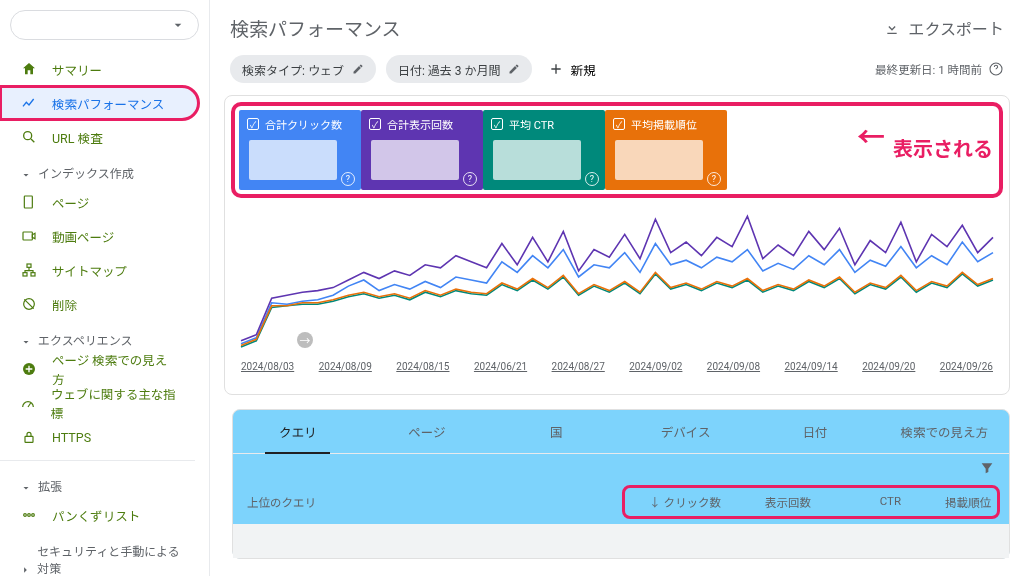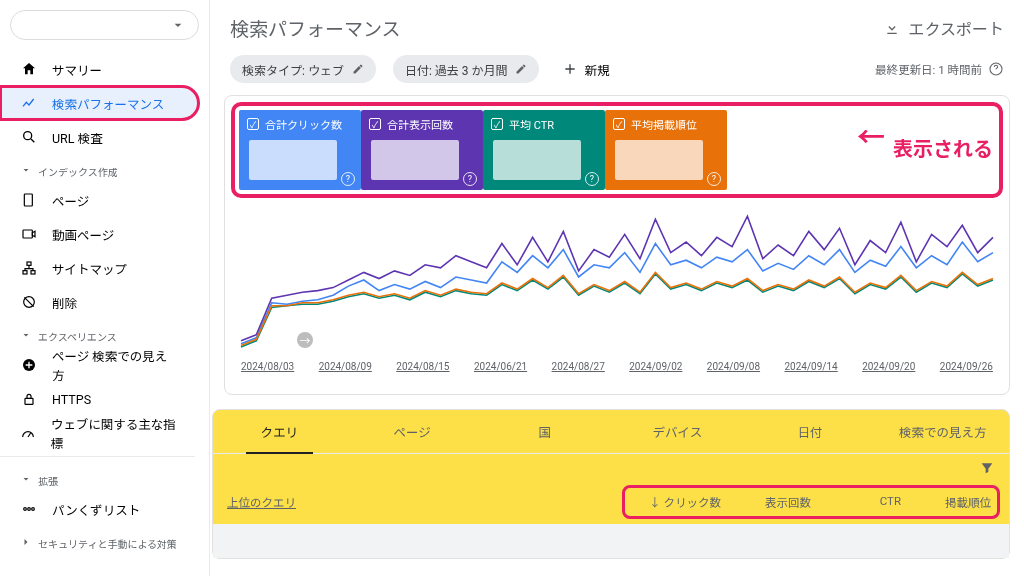--- a/index.html
+++ b/index.html
@@ -3,35 +3,35 @@
 <meta charset="utf-8">
 <style>
   * { box-sizing: border-box; margin: 0; padding: 0; }
   html, body { width: 1024px; height: 576px; font-family: Roboto, "Noto Sans JP", Arial, sans-serif; background: #fff; color: #202124; overflow: hidden; font-size: 13px; }
   .app { display: flex; width: 100%; height: 100%; }
 
   
   .sidebar { width: 210px; flex: 0 0 210px; border-right: 1px solid #e8eaed; padding-top: 6px; background:#fff; }
   .property-select { margin: 4px 10px 12px 10px; height: 30px; border: 1px solid #dadce0; border-radius: 18px; display:flex; align-items:center; justify-content:flex-end; padding:0 12px; color:#5f6368; }
   .property-select svg { width:16px; height:16px; }
-  .nav-item { display:flex; align-items:center; height: 34px; padding: 0 20px; gap: 14px; color:#000000; cursor:pointer; border-top-right-radius:18px; border-bottom-right-radius:18px; margin-right:10px; }
+  .nav-item { display:flex; align-items:center; height: 34px; padding: 0 20px; gap: 14px; color:#4d7c0f; cursor:pointer; border-top-right-radius:18px; border-bottom-right-radius:18px; margin-right:10px; }
   .nav-item.active { background:#e8f0fe; color:#1a73e8; }
   .nav-item.active.hilite { outline: 3px solid #e91e63; outline-offset: -2px; }
   .nav-item .ico { width: 18px; display:flex; justify-content:center; color:inherit; }
   .nav-item .lbl { font-size: 12.5px; }
-  .nav-section { padding: 10px 20px 4px 20px; font-size: 10px; color:#5f6368; display:flex; align-items:flex-start; gap:6px; }
+  .nav-section { padding: 10px 20px 4px 20px; font-size: 12px; color:#5f6368; display:flex; align-items:flex-end; gap:6px; }
   .nav-section .chev { width:12px; height:12px; }
   .nav-sep { height:1px; background:#e8eaed; margin: 6px 14px 6px 0; }
 
   
   .main { flex:1; overflow:auto; background:#fff; }
   .topbar { display:flex; align-items:center; padding: 14px 20px 10px 20px; }
   .page-title { font-size: 19px; color:#5f6368; flex:1; }
   .export-btn { display:flex; align-items:center; gap:8px; color:#5f6368; cursor:pointer; font-size:16px; }
-  .filter-row { display:flex; align-items:center; padding: 4px 20px 12px 20px; gap:17px; flex-wrap:wrap; }
+  .filter-row { display:flex; align-items:center; padding: 4px 20px 12px 20px; gap:10px; flex-wrap:wrap; }
   .chip { background:#e8eaed; border-radius: 16px; height:28px; display:flex; align-items:center; padding:0 12px; gap:8px; font-size:12px; color:#3c4043; cursor:pointer; }
   .chip .pen { width:12px; height:12px; }
   .add-new { display:flex; align-items:center; gap:6px; font-size:12.5px; color:#000000; cursor:pointer; padding:0 6px; }
   .last-updated { margin-left:auto; color:#5f6368; font-size:11.5px; display:flex; align-items:center; gap:6px; }
 
   
   .card-wrap { margin: 0 14px; background:#fff; border:1px solid #e0e0e0; border-radius:8px; padding: 12px 12px 14px 12px; position:relative; }
   .metric-row { display:flex; gap:0; border:2px solid transparent; }
   .metric-row.hilite { outline: 4px solid #e91e63; outline-offset: 2px; border-radius:4px; }
   .metric { flex:0 0 122px; height: 80px; border-radius:2px; position:relative; padding:6px 8px; color:#fff; cursor:pointer; }
@@ -47,28 +47,28 @@
   .annot { position:absolute; top:16px; right:16px; color:#e91e63; font-size:20px; font-weight:700; display:flex; align-items:center; gap:8px; line-height:1.25; }
   .annot .arrow { font-size:28px; }
 
   
   .chart-area { position:relative; height: 180px; margin-top:8px; }
   .chart-area svg { width:100%; height:160px; }
   .xaxis { display:flex; justify-content:space-between; font-size:10px; color:#5f6368; padding:0 4px; margin-top:-2px;text-decoration:underline; }
   .start-dot { position:absolute; left:60px; bottom:32px; width:16px; height:16px; border-radius:50%; background:#bdbdbd; color:#fff; display:flex; align-items:center; justify-content:center; font-size:11px; }
 
   
-  .table-card { margin: 14px 14px 0 2px; background:#fde047; border:1px solid #e0e0e0; border-radius:8px; }
+  .table-card { margin: 14px 14px 0 22px; background:#7dd3fc; border:1px solid #e0e0e0; border-radius:8px; }
   .tabs { display:flex; border-bottom:1px solid #e8eaed; }
   .tab { flex:1; text-align:center; padding:12px 4px; font-size:12.5px; color:#5f6368; cursor:pointer; position:relative; }
   .tab.active { color:#202124; }
   .tab.active::after { content:""; position:absolute; left:25%; right:25%; bottom:-1px; height:2px; background:#202124; }
   .filter-icon-row { display:flex; justify-content:flex-end; padding:6px 14px; color:#5f6368; }
   .table-head { display:flex; align-items:center; padding: 8px 14px 10px 14px; font-size:11.5px; color:#5f6368; }
-  .table-head .ql { flex:1;text-decoration:underline; }
+  .table-head .ql { flex:1; }
   .table-head .col { width:90px; text-align:right; padding-left:6px; }
   .table-head.hilite .cols { outline:3px solid #e91e63; outline-offset:2px; padding:4px 4px; border-radius:3px; }
   .table-head .cols { display:flex; }
   .table-body-placeholder { height:34px; background:#f1f3f4; margin:0 0 0 0; }
 
   
   .ico svg, svg.ic { width:16px; height:16px; }
 </style>
 </head>
 <body>
@@ -163,34 +163,34 @@
           <svg viewBox="0 0 24 24" fill="currentColor">
             <circle cx="12" cy="12" r="9"></circle>
             <path d="M12 7v10M7 12h10" stroke="#fff" stroke-width="2"></path>
           </svg>
         </span>
         <span class="lbl">ページ 検索での見え方</span>
       </div>
     <div class="nav-item">
         <span class="ico">
           <svg viewBox="0 0 24 24" fill="none" stroke="currentColor" stroke-width="1.8">
+            <path d="M4 18a8 8 0 1116 0"></path>
+            <path d="M12 18l4-6"></path>
+          </svg>
+        </span>
+        <span class="lbl">ウェブに関する主な指標</span>
+      </div>
+    <div class="nav-item">
+        <span class="ico">
+          <svg viewBox="0 0 24 24" fill="none" stroke="currentColor" stroke-width="1.8">
             <rect x="6" y="11" width="12" height="9" rx="1"></rect>
             <path d="M9 11V8a3 3 0 016 0v3"></path>
           </svg>
         </span>
         <span class="lbl">HTTPS</span>
-      </div>
-    <div class="nav-item">
-        <span class="ico">
-          <svg viewBox="0 0 24 24" fill="none" stroke="currentColor" stroke-width="1.8">
-            <path d="M4 18a8 8 0 1116 0"></path>
-            <path d="M12 18l4-6"></path>
-          </svg>
-        </span>
-        <span class="lbl">ウェブに関する主な指標</span>
       </div>
 
     <div class="nav-sep"></div>
 
     <div class="nav-section">
       <svg class="chev" viewBox="0 0 24 24" fill="#5f6368">
           <path d="M7 10l5 5 5-5z"></path>
         </svg>
       <span>拡張</span>
     </div>

